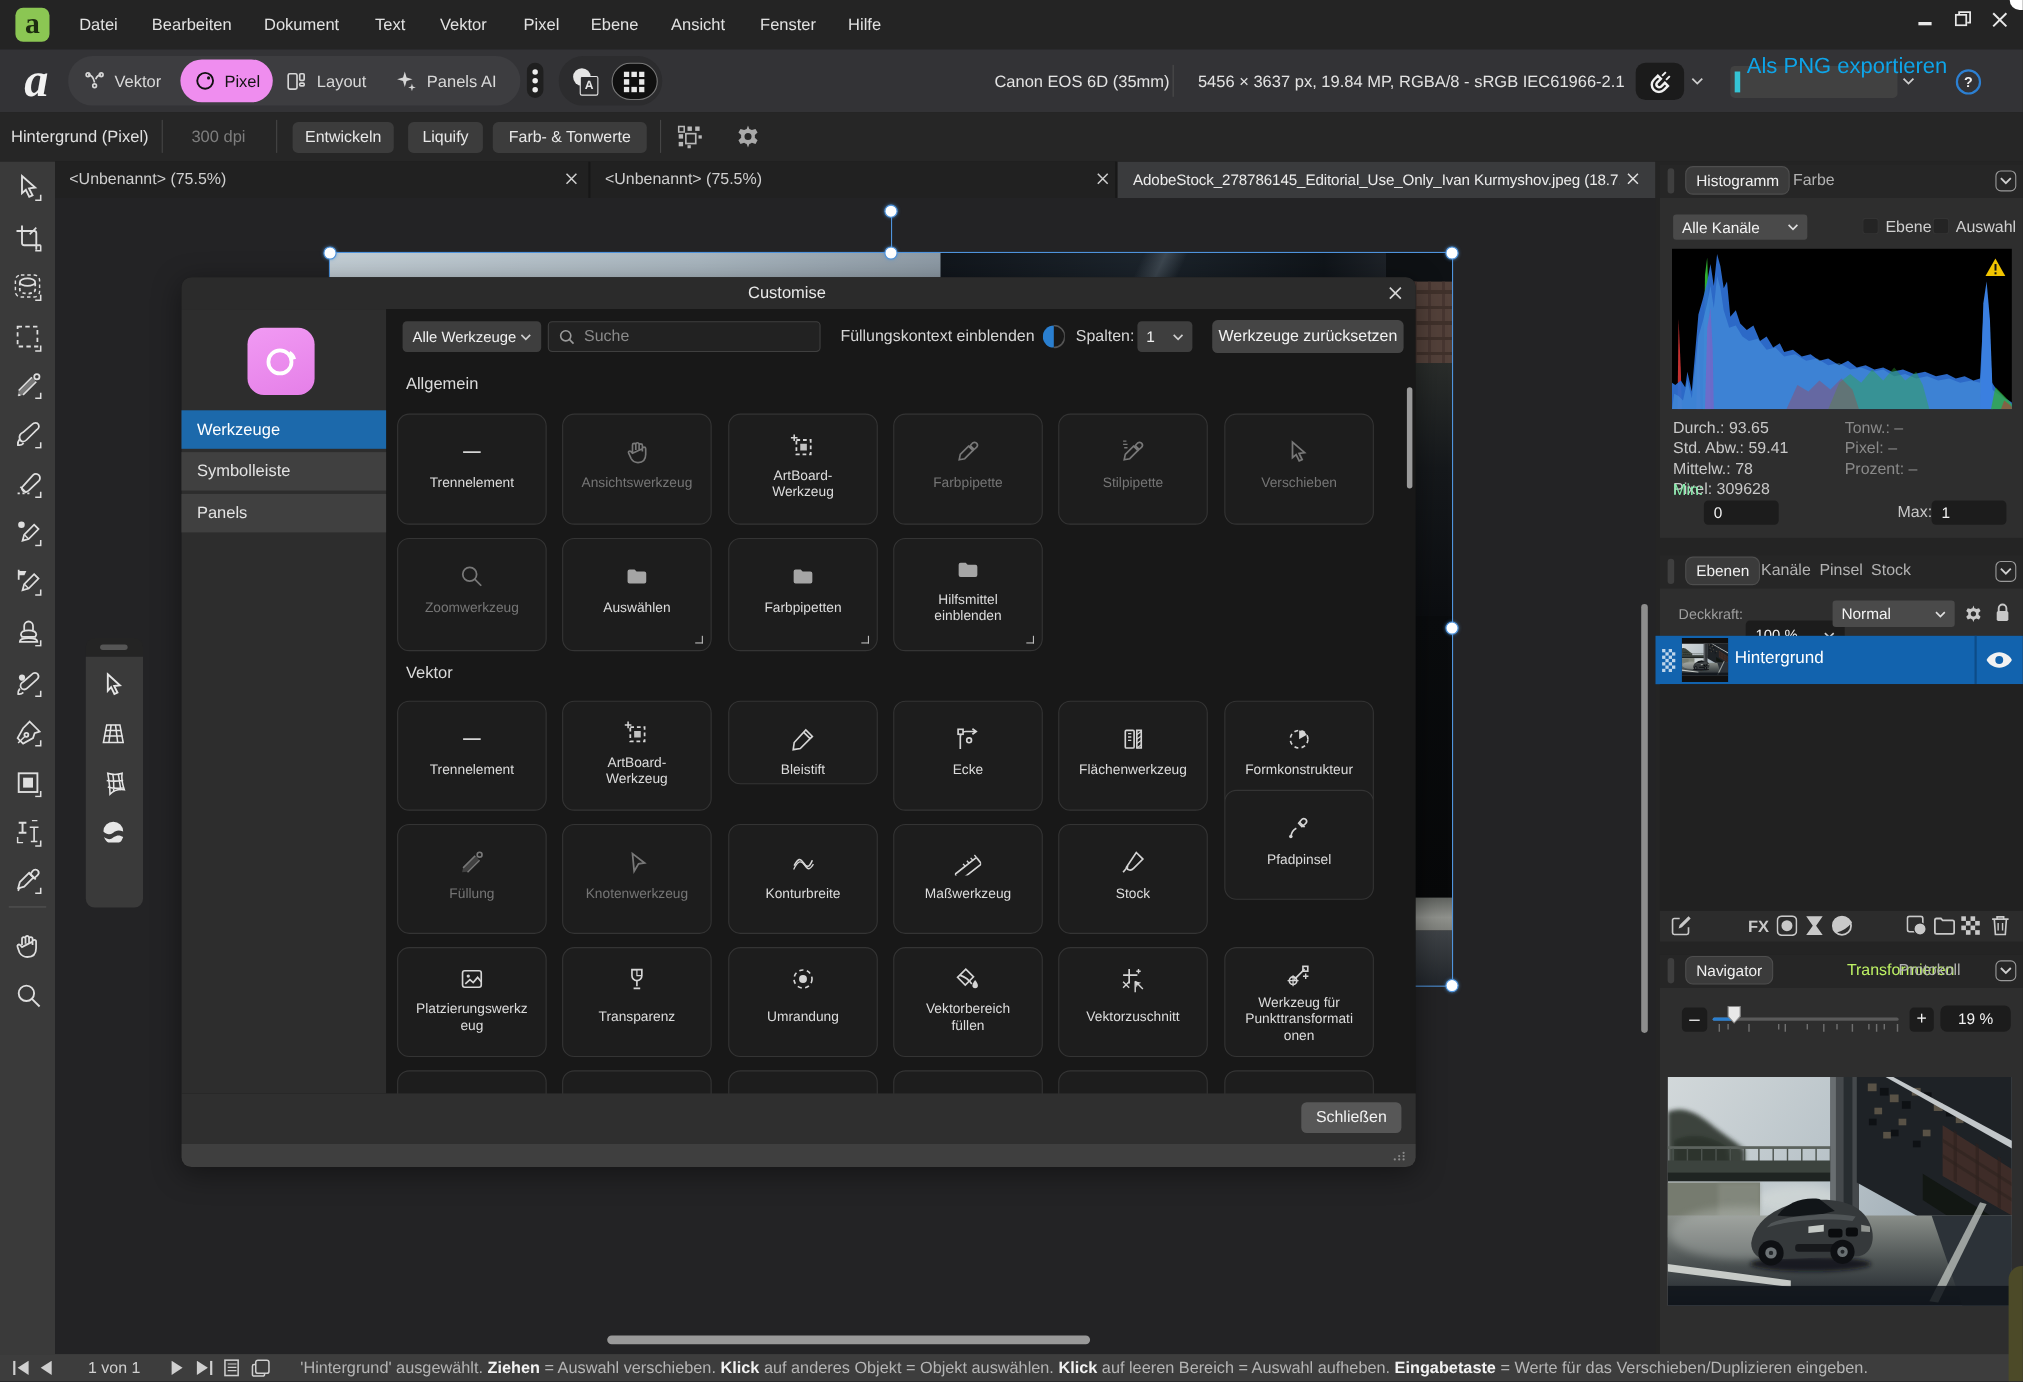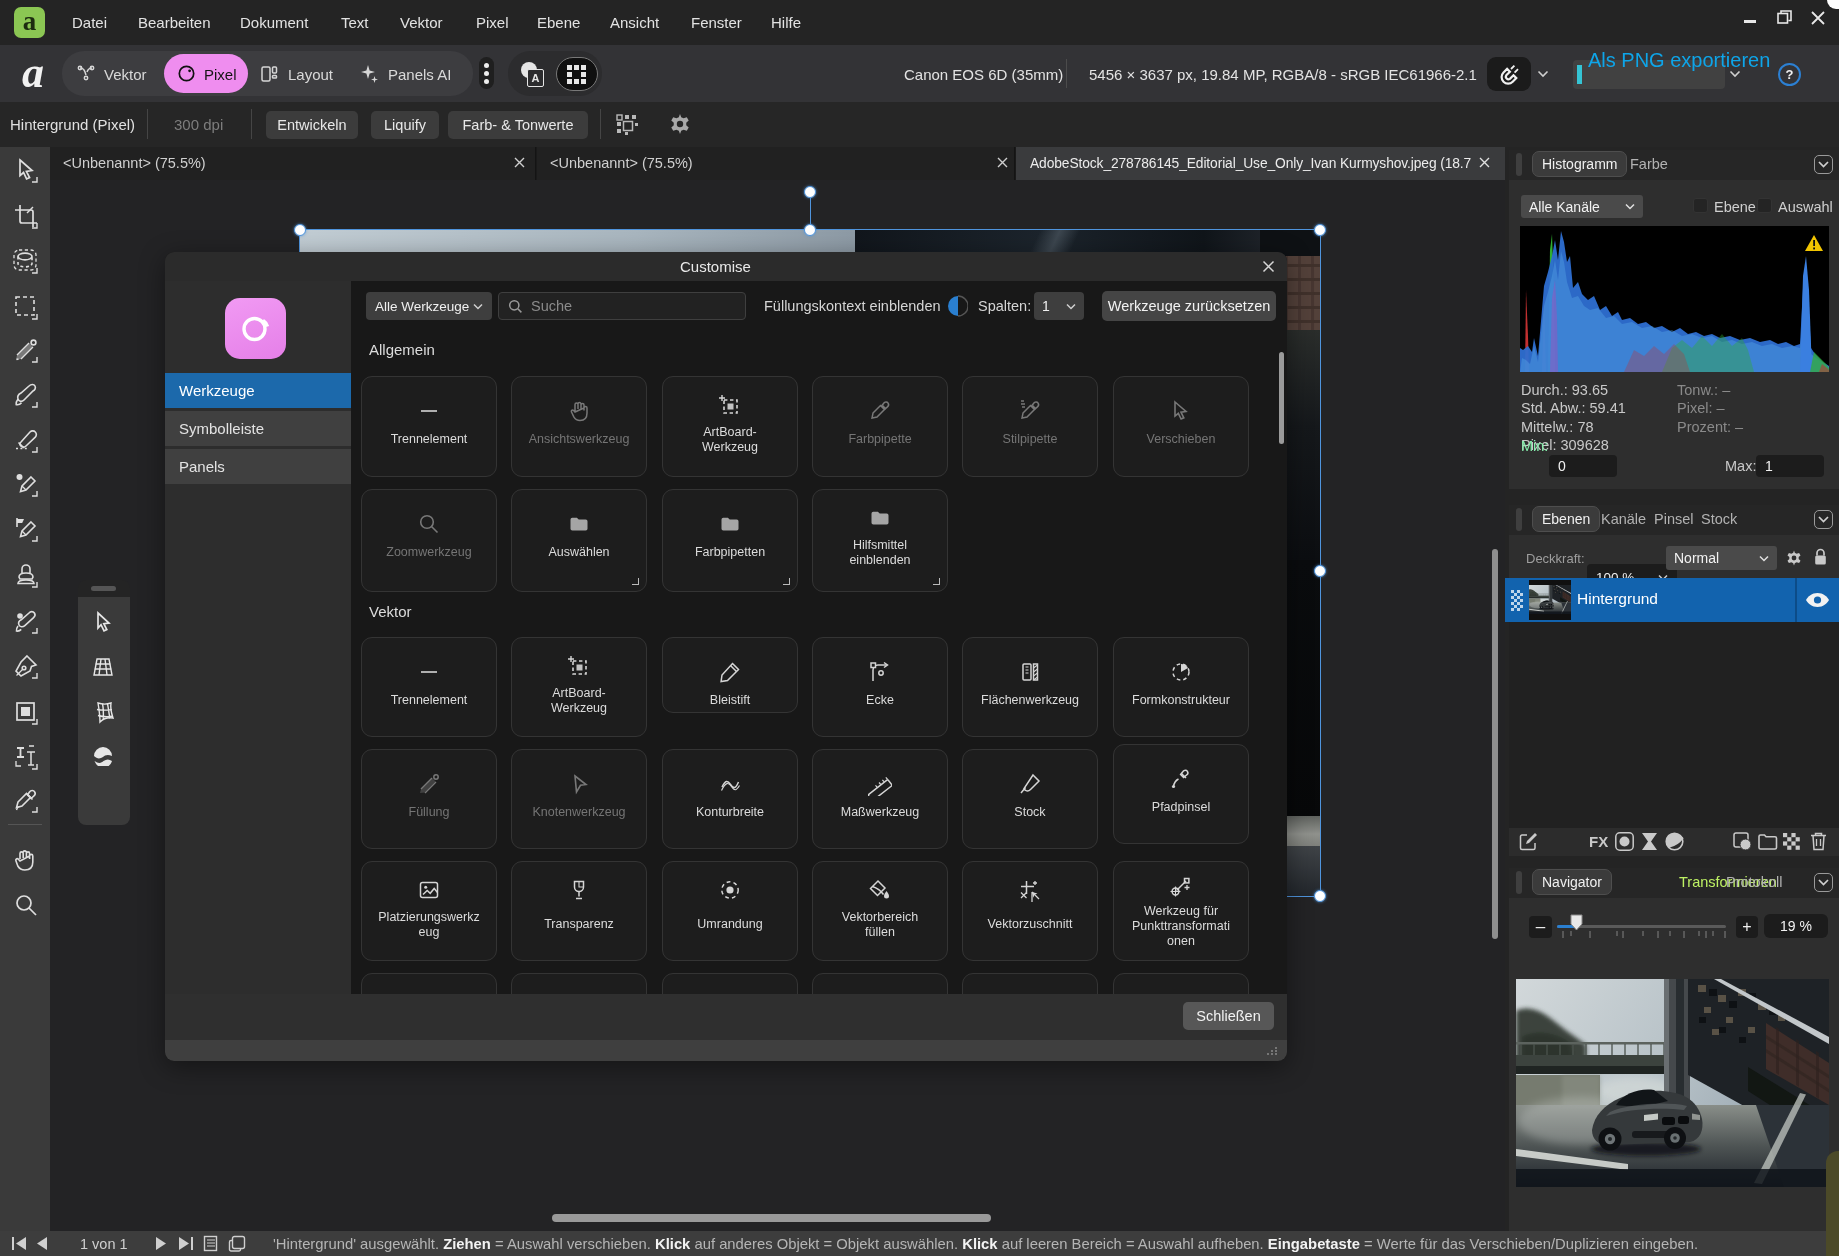--- a/index.html
+++ b/index.html
@@ -542,21 +542,21 @@
     </div>
 <div class="tile" style="left:962px;top:749px;height:100px">
       <div class="ic">
         <svg width="24" height="24" viewBox="0 0 24 24" stroke="#d5d5d5" fill="none" stroke-width="1.5">
           <path d="M15 3l6 6-8.5 8.5c-2.5 2.5-5.5 1.5-6.5-1z"></path>
           <path d="M7.5 15.5L3 21"></path>
         </svg>
       </div>
       <div class="lb">Stock</div>
     </div>
-<div class="tile" style="left:1113px;top:744px;height:100px">
+<div class="tile" style="left:1113px;top:718px;height:100px">
       <div class="ic">
         <svg width="24" height="24" viewBox="0 0 24 24" stroke="#d5d5d5" fill="none" stroke-width="1.5">
           <path d="M14 4.5c1.2-1.7 3.4-1.7 4.4-.2.8 1.2.5 2.7-.8 3.7l-3 2.4-3-3z"></path>
           <path d="M12.5 6.5l4.5 4.5"></path>
           <path d="M4.5 19.5c.5-3.5 2-6 5-7.5"></path>
           <circle cx="4.5" cy="19.5" r="1.6" fill="#d5d5d5" stroke="none"></circle>
         </svg>
       </div>
       <div class="lb">Pfadpinsel</div>
     </div>

